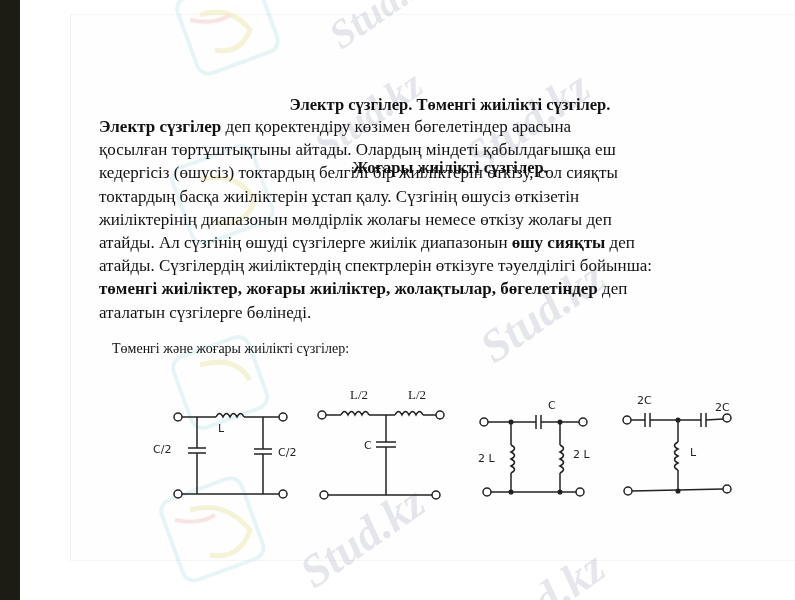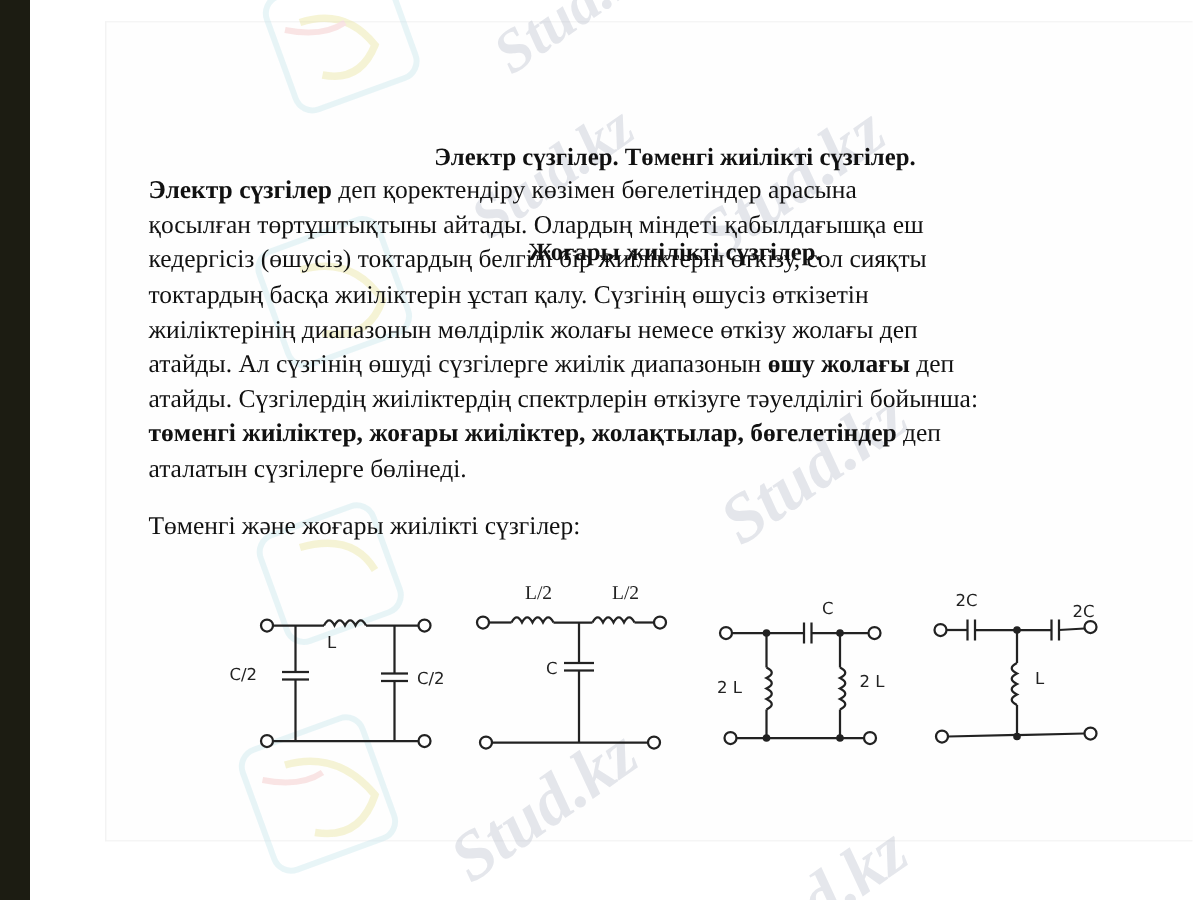--- a/index.html
+++ b/index.html
@@ -31,21 +31,21 @@
     text-align:center; font-weight:bold; font-size:16.5px; line-height:21px;
   }
   .title div { white-space:nowrap;margin-top:42px; }
   .body-text {
     position:absolute; left:99px; top:115px; width:700px;
     font-size:17px; line-height:23.2px;
   }
   .body-text .line { white-space:nowrap; }
   .body-text b { font-weight:bold;font-family:Liberation Serif, serif; }
   .subhead {
-    position:absolute; left:99px; top:341px; font-size:17px; white-space:nowrap;
+    position:absolute; left:112px; top:341px; font-size:14px; white-space:nowrap;
   }
   .circuits { position:absolute; left:0; top:0; }
   .circuit-label { font-family:"DejaVu Sans", sans-serif; font-size:11px; fill:#222; }
   .circuit-label-serif { font-family:"Liberation Serif", serif; font-size:13px; fill:#222; }
 </style>
 </head>
 <body>
 
 <div class="left-bar"></div>
 <div class="slide"></div>
@@ -83,21 +83,21 @@
   <div>Электр сүзгілер. Төменгі жиілікті сүзгілер.</div>
   <div>Жоғары жиілікті сүзгілер.</div>
 </div>
 
 <div class="body-text">
   <div class="line"><b>Электр сүзгілер</b><span> деп қоректендіру көзімен бөгелетіндер арасына</span></div>
   <div class="line">қосылған төртұштықтыны айтады. Олардың міндеті қабылдағышқа еш</div>
   <div class="line">кедергісіз (өшусіз) токтардың белгілі бір жиіліктерін өткізу, сол сияқты</div>
   <div class="line">токтардың басқа жиіліктерін ұстап қалу. Сүзгінің өшусіз өткізетін</div>
   <div class="line">жиіліктерінің диапазонын мөлдірлік жолағы немесе өткізу жолағы деп</div>
-  <div class="line"><span>атайды. Ал сүзгінің өшуді сүзгілерге жиілік диапазонын </span><b>өшу жолағы</b><span> деп</span></div>
+  <div class="line"><span>атайды. Ал сүзгінің өшуді сүзгілерге жиілік диапазонын </span><b>өшу сияқты</b><span> деп</span></div>
   <div class="line">атайды.  Сүзгілердің жиіліктердің спектрлерін өткізуге тәуелділігі бойынша:</div>
   <div class="line"><b>төменгі жиіліктер, жоғары жиіліктер, жолақтылар, бөгелетіндер</b><span> деп</span></div>
   <div class="line">аталатын сүзгілерге бөлінеді.</div>
 </div>
 
 <div class="subhead">Төменгі және жоғары жиілікті сүзгілер:</div>
 
 <svg class="circuits" width="795" height="600">
   <defs>
     <g id="term">

